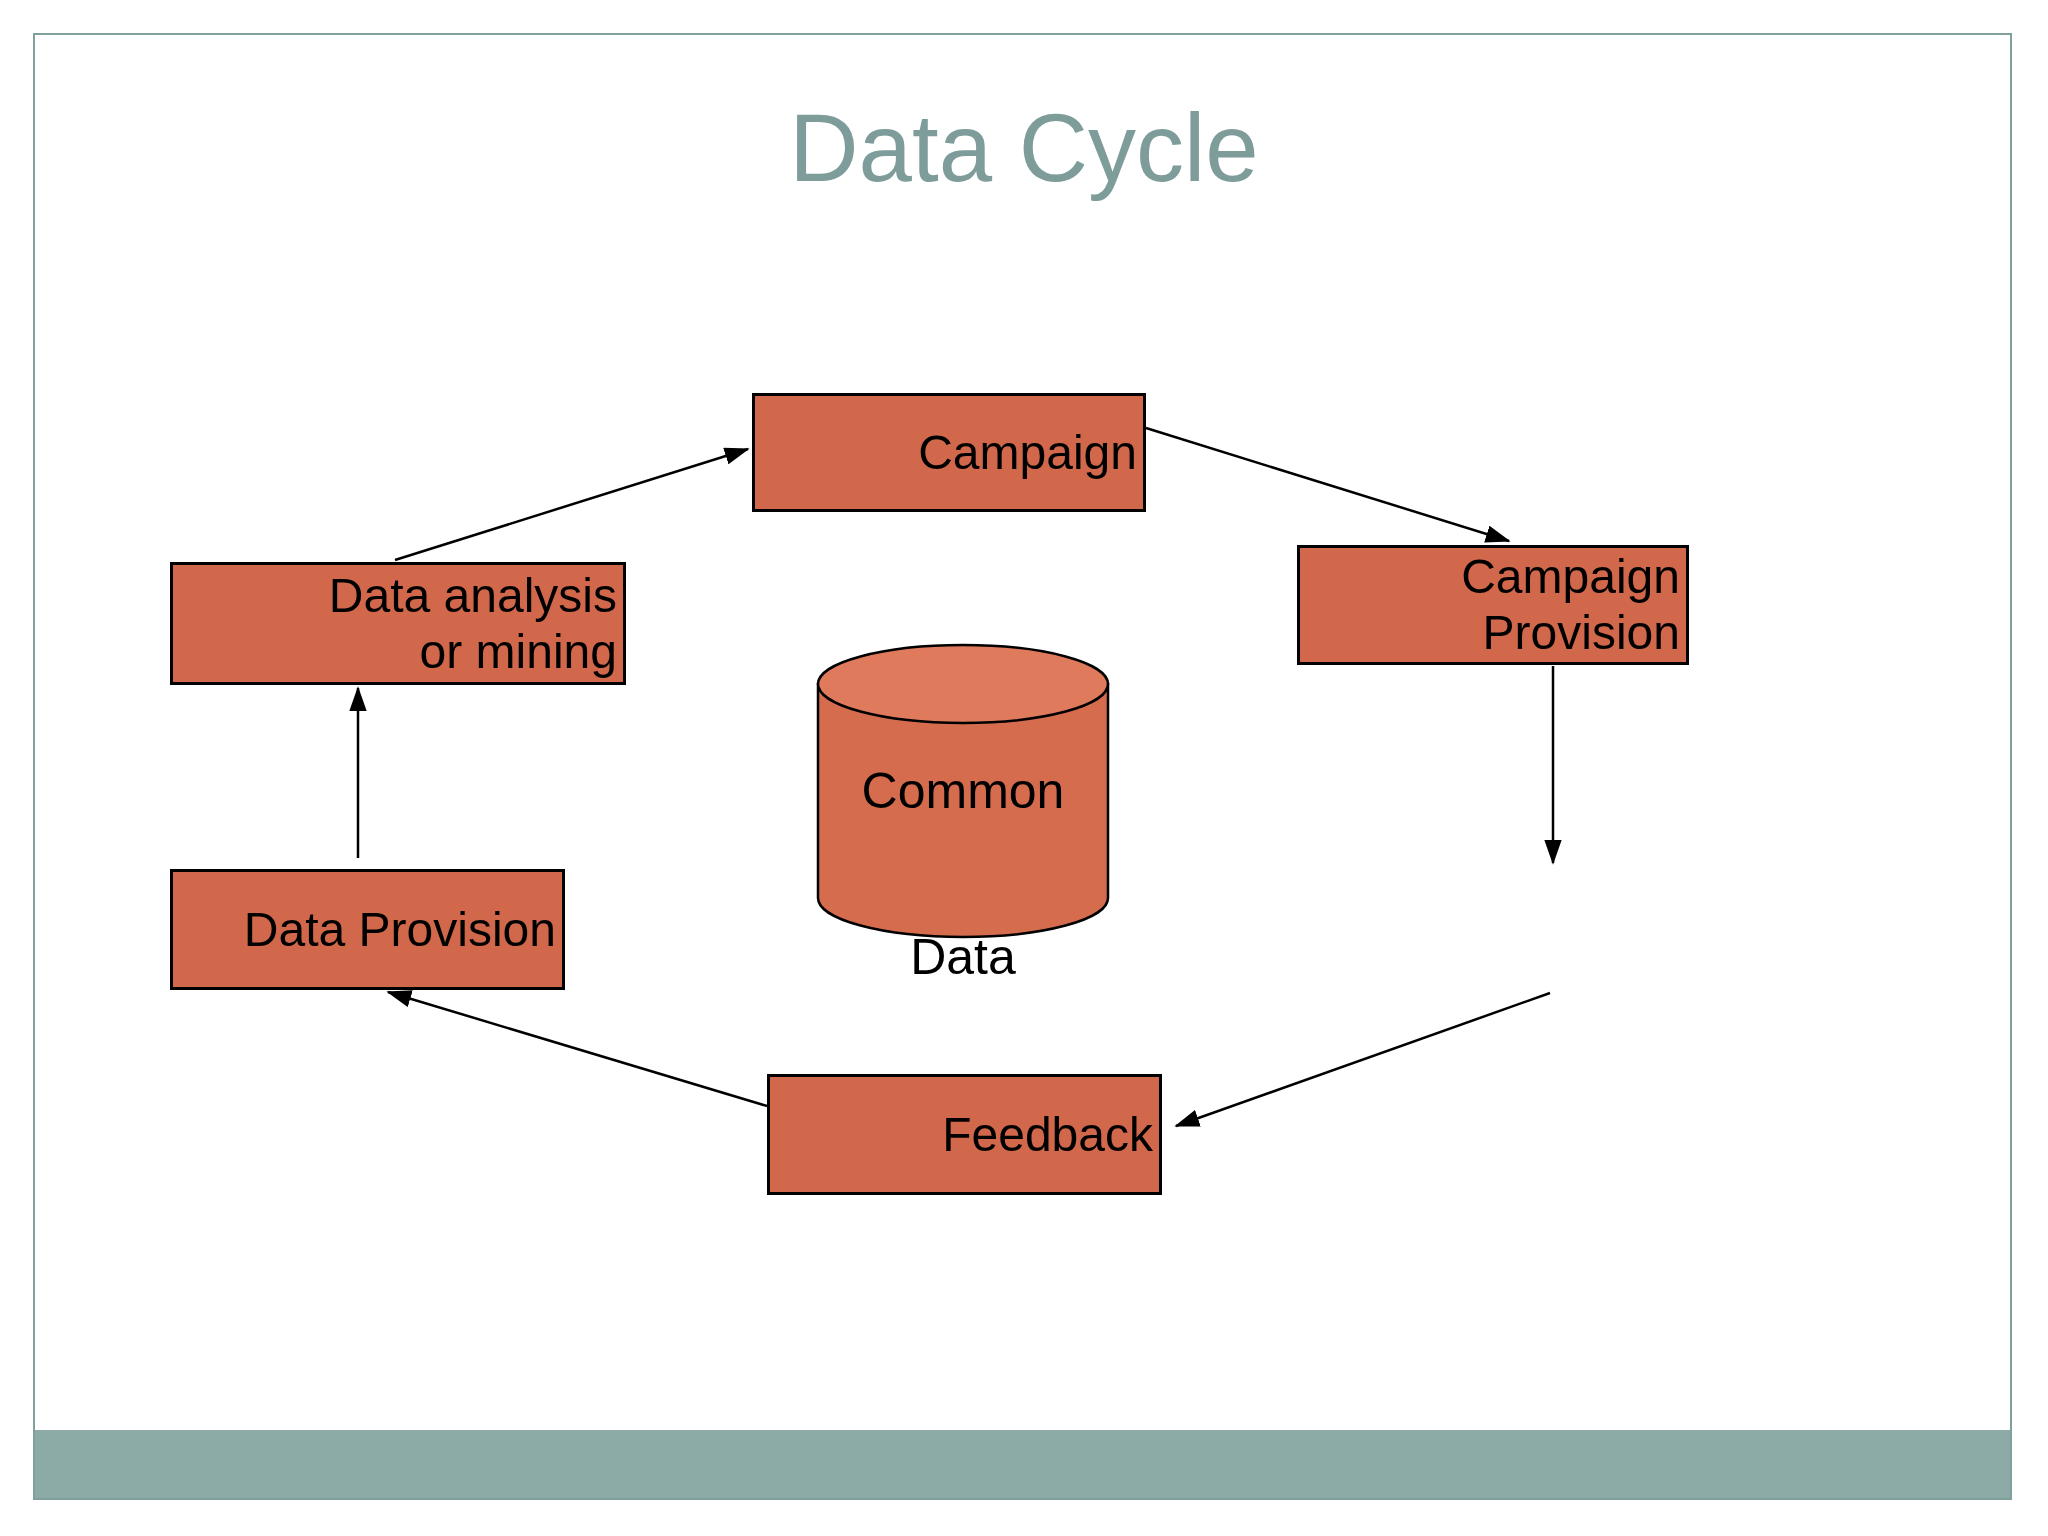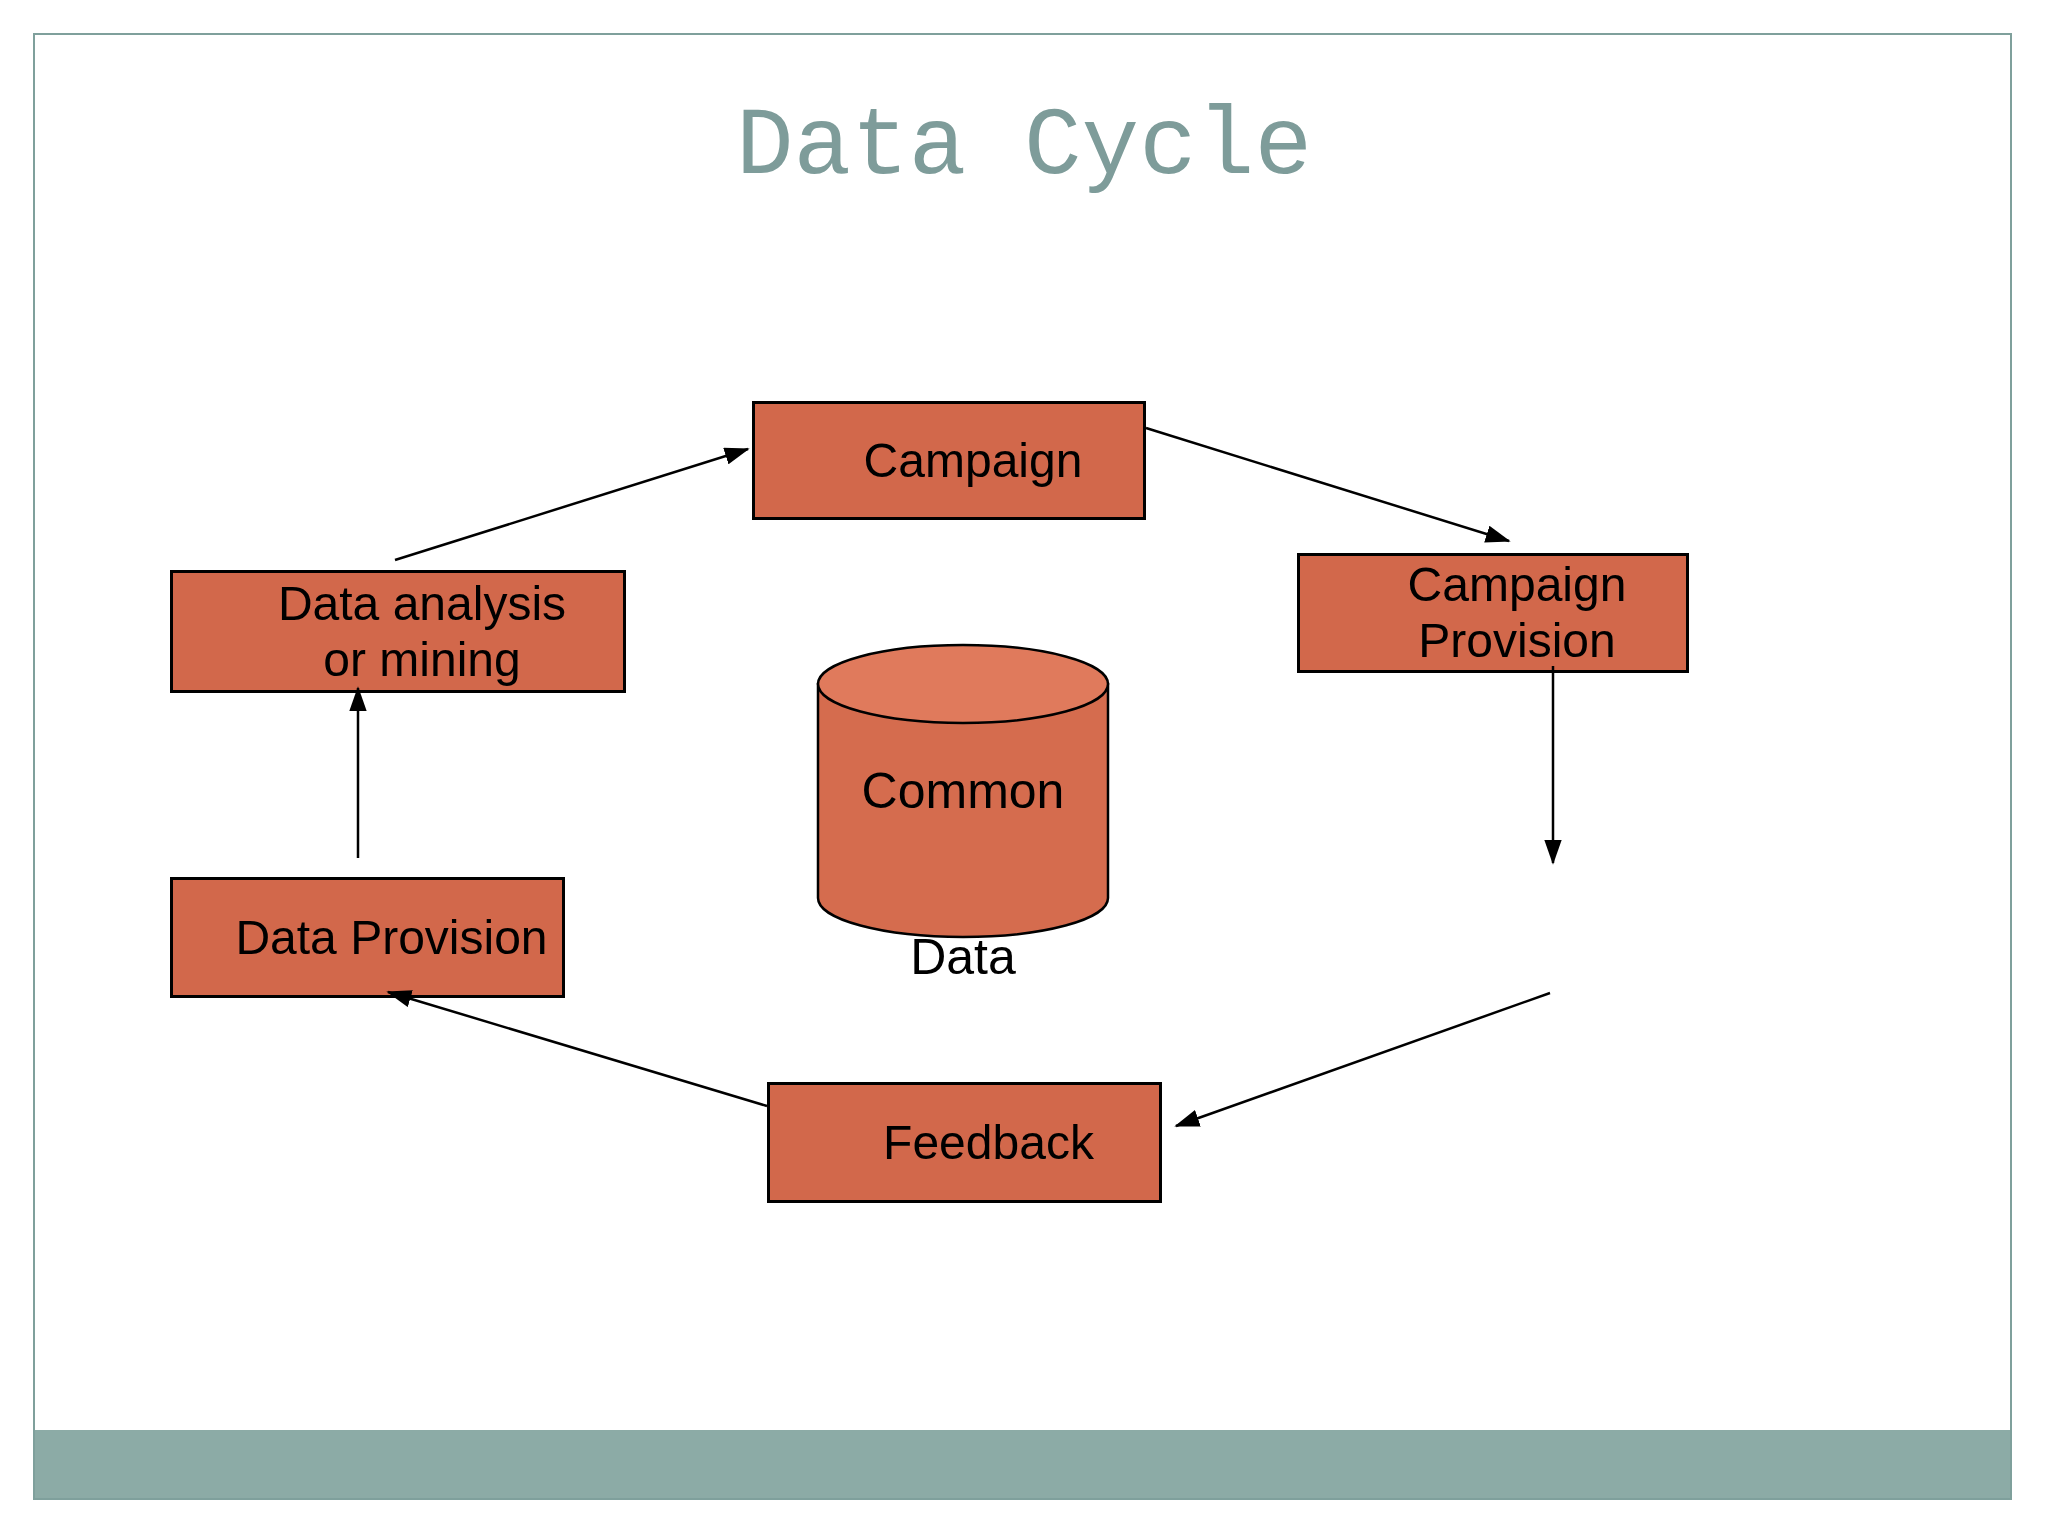--- a/index.html
+++ b/index.html
@@ -34,42 +34,41 @@
     height: 69px;
     background: #8caba6;
     z-index: 1;
   }
   .slide-title {
     position: absolute;
     left: 0;
     top: 100px;
     width: 100%;
     text-align: center;
-    font-family: Liberation Mono, monospace;
+    font-family: Liberation Sans, sans-serif;
     font-size: 96px;
     line-height: 1.0;
     color: #7e9c9a;
     z-index: 2;
   }
   .node {
     position: absolute;
     background: #d2684b;
     border: 3px solid #000000;
     box-sizing: border-box;
     display: flex;
     flex-direction: column;
     justify-content: center;
-    align-items: center;
+    align-items: flex-end;
     padding-left: 54px;
     padding-right: 6px;
     font-size: 48px;
     line-height: 56px;
     color: #000000;
     z-index: 2;
-    margin-top: 8px;
   }
   .node span { display: block; white-space: nowrap; }
   #node-campaign-optimization { left: 752px; top: 393px; width: 394px; height: 119px; }
   #node-campaign-execution    { left: 1297px; top: 545px; width: 392px; height: 120px; }
   #node-results-measurements  { left: 1296px; top: 869px; width: 394px; height: 123px; }
   #node-learning-feedback     { left: 767px; top: 1074px; width: 395px; height: 121px; }
   #node-data-provision        { left: 170px; top: 869px; width: 395px; height: 121px; }
   #node-data-analysis         { left: 170px; top: 562px; width: 456px; height: 123px; }
   .diagram-svg {
     position: absolute;

